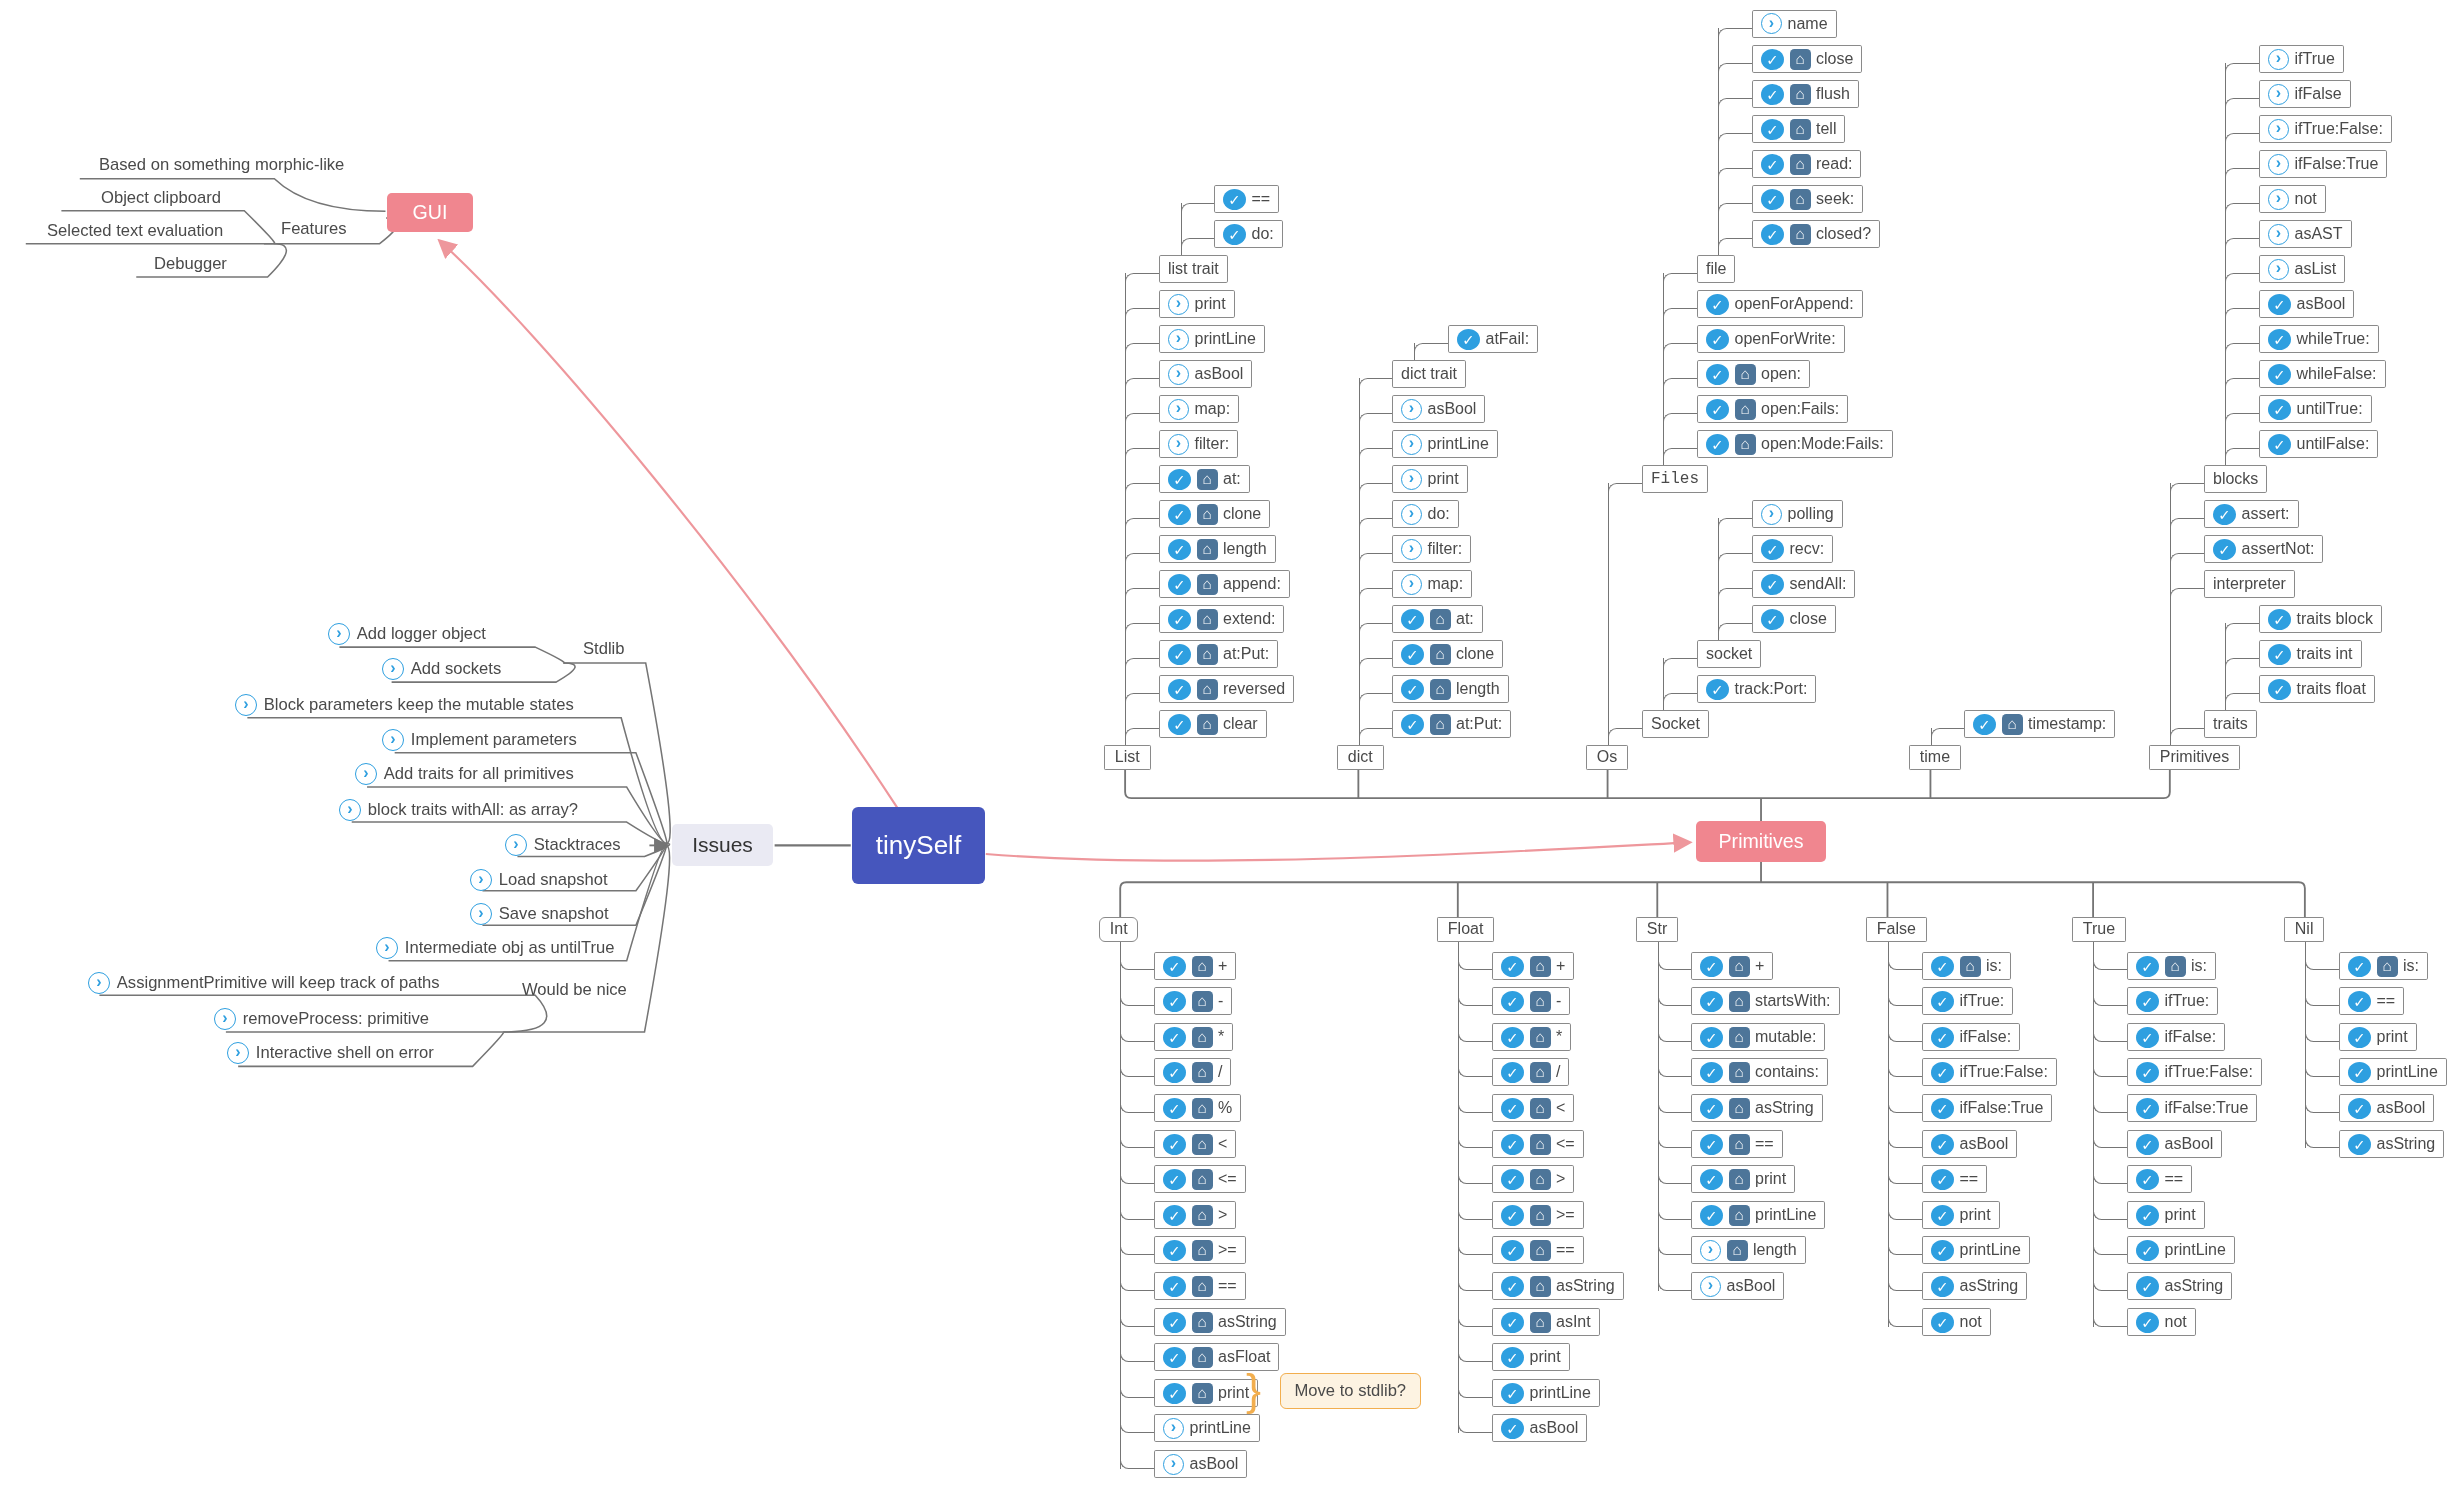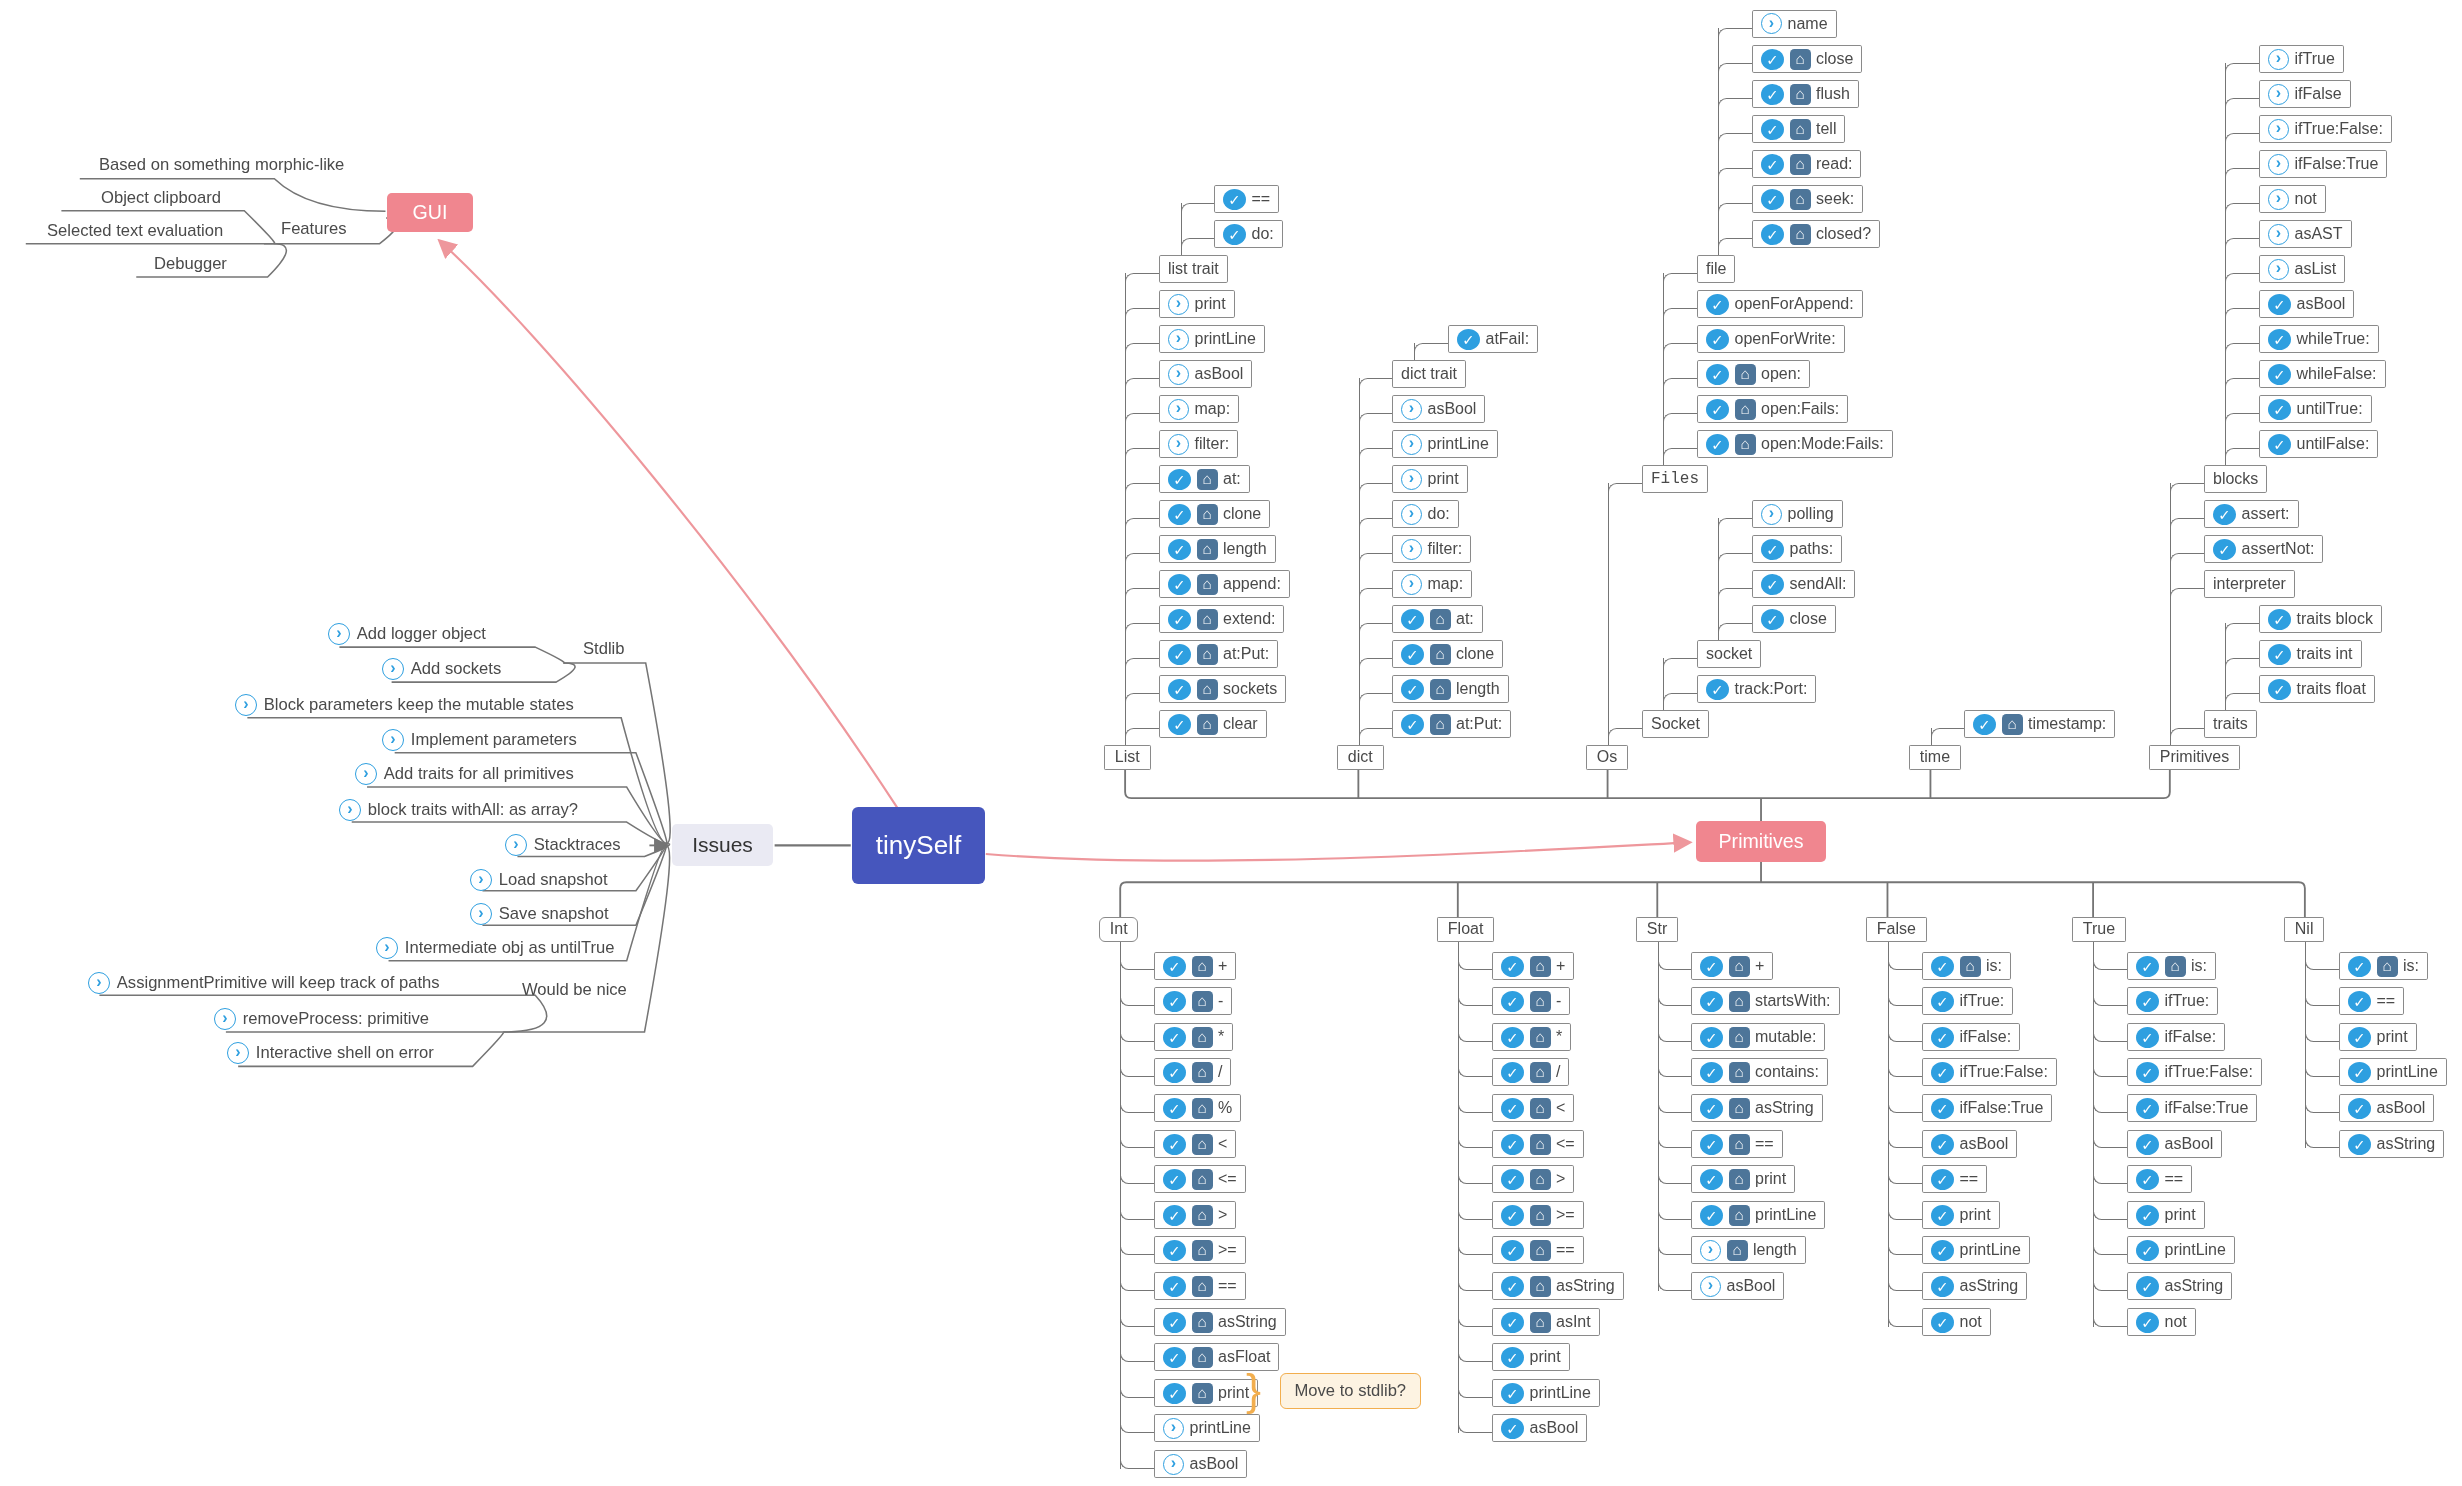--- a/index.html
+++ b/index.html
@@ -237,21 +237,21 @@
         <span>extend:</span>
       </div>
       <div class="tree-item" style="left: 1159px; top: 640px;">
         <span class="ic ic-check">✓</span>
         <span class="ic ic-home">⌂</span>
         <span>at:Put:</span>
       </div>
       <div class="tree-item" style="left: 1159px; top: 675px;">
         <span class="ic ic-check">✓</span>
         <span class="ic ic-home">⌂</span>
-        <span>sockets</span>
+        <span>reversed</span>
       </div>
       <div class="tree-item" style="left: 1159px; top: 710px;">
         <span class="ic ic-check">✓</span>
         <span class="ic ic-home">⌂</span>
         <span>clear</span>
       </div>
       <div class="elb up" style="left: 1125px; width: 34px; height: 13.5px; top: 273px;"></div>
       <div class="elb up" style="left: 1125px; width: 34px; height: 13.5px; top: 308px;"></div>
       <div class="elb up" style="left: 1125px; width: 34px; height: 13.5px; top: 343px;"></div>
       <div class="elb up" style="left: 1125px; width: 34px; height: 13.5px; top: 378px;"></div>
@@ -402,21 +402,21 @@
       </div>
       <div class="tree-item" style="left: 1642px; top: 465px; font-family: Liberation Mono, monospace;">
         <span>Files</span>
       </div>
       <div class="tree-item" style="left: 1752px; top: 500px;">
         <span class="ic ic-chevron">›</span>
         <span>polling</span>
       </div>
       <div class="tree-item" style="left: 1752px; top: 535px;">
         <span class="ic ic-check">✓</span>
-        <span>paths:</span>
+        <span>recv:</span>
       </div>
       <div class="tree-item" style="left: 1752px; top: 570px;">
         <span class="ic ic-check">✓</span>
         <span>sendAll:</span>
       </div>
       <div class="tree-item" style="left: 1752px; top: 605px;">
         <span class="ic ic-check">✓</span>
         <span>close</span>
       </div>
       <div class="tree-item" style="left: 1697px; top: 640px;">

